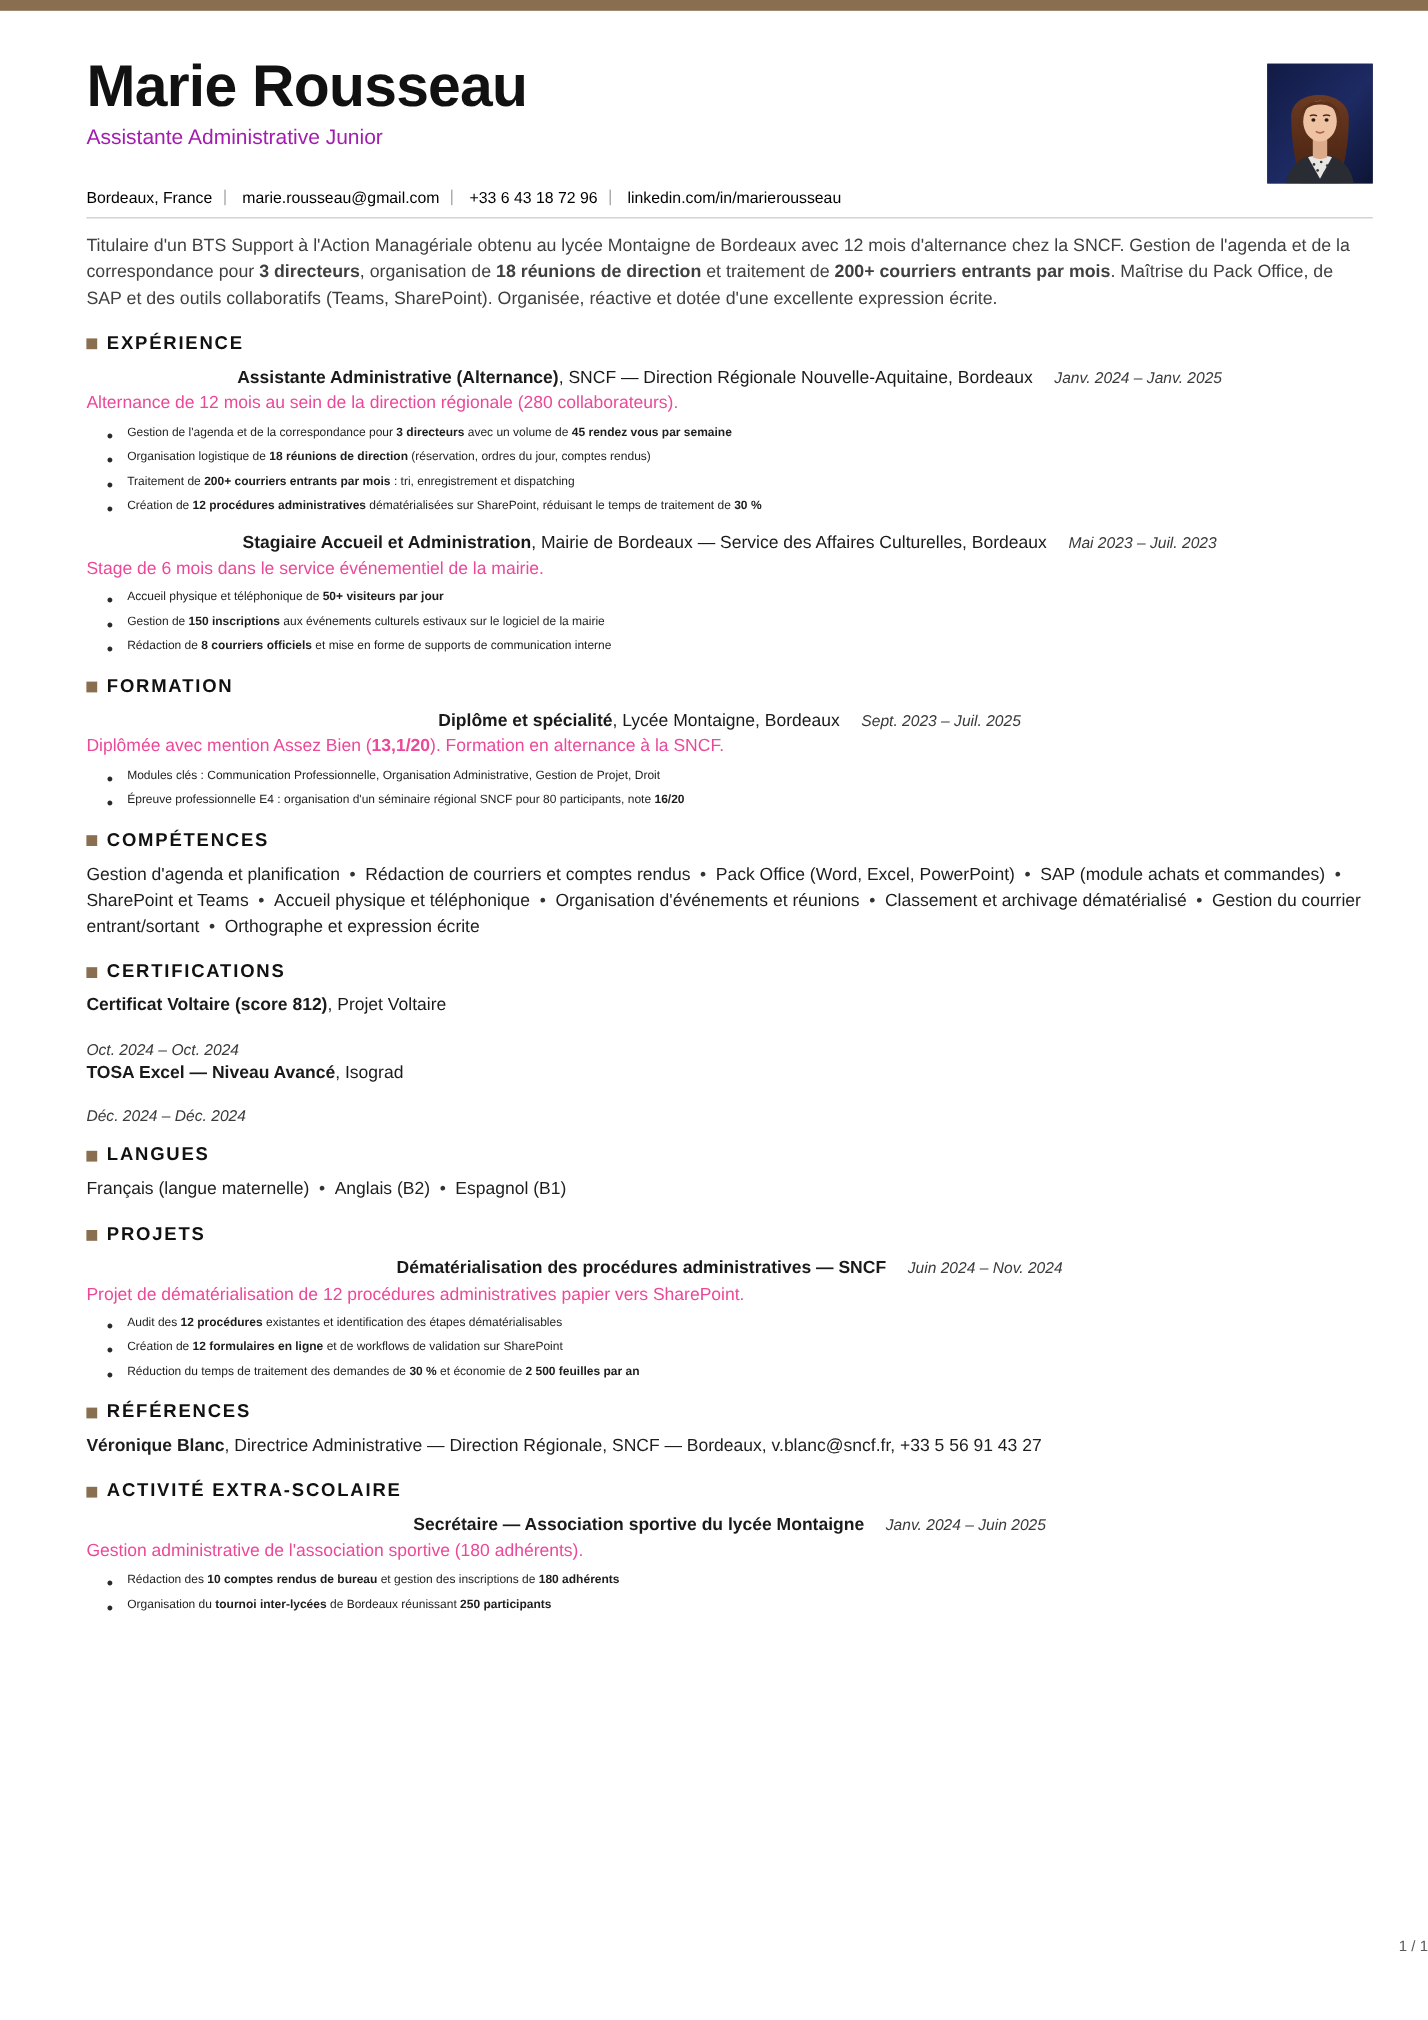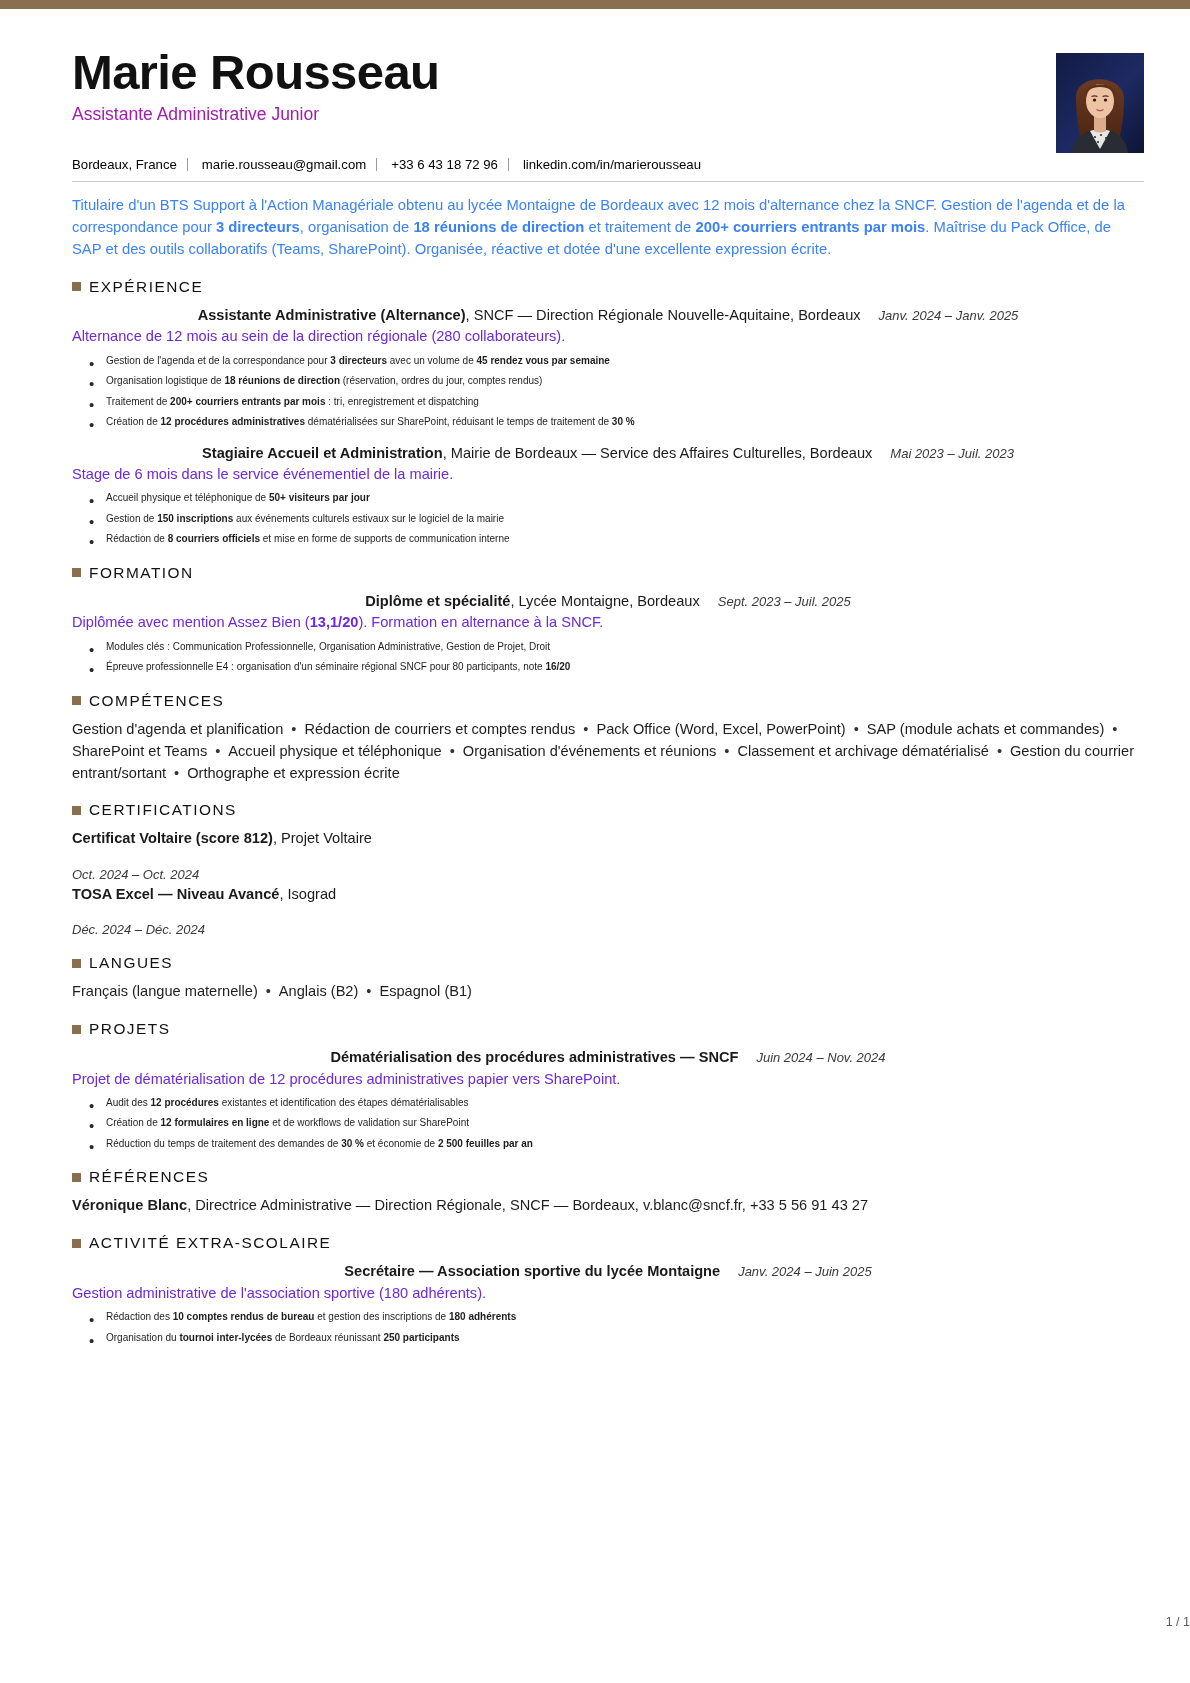--- a/index.html
+++ b/index.html
@@ -86,42 +86,42 @@
   .rule {
     border: 0;
     border-top: 1px solid #c9c9c9;
     margin: 0 0 13px 0;
   }
 
   
   .summary {
     font-size: 14.8px;
     line-height: 1.47;
-    color: #3b82f6;
+    color: #404040;
     margin-bottom: 16px;
     text-align: left;
   }
   .summary b { font-weight: bold; }
 
   
   .sec-head {
     display: flex;
     align-items: center;
     margin: 17px 0 9px 0;
   }
   .sec-mark {
     width: 9px;
     height: 9px;
     background: #8a6e50;
     margin-right: 8px;
     flex: 0 0 auto;
   }
   .sec-title {
     font-size: 15.4px;
-    font-weight: normal;
+    font-weight: bold;
     letter-spacing: 1.5px;
     color: #111111;
     text-transform: uppercase;
   }
 
   
   .entry { margin-bottom: 4px; }
   .entry-row {
     display: flex;
     align-items: baseline;
@@ -136,21 +136,21 @@
   .entry-title b { font-weight: bold; }
   .entry-date {
     font-size: 13px;
     font-style: italic;
     color: #3a3a3a;
     white-space: nowrap;
     flex: 0 0 auto;
   }
   .entry-sub {
     font-size: 14.6px;
-    color: #6d28d9;
+    color: #ec4899;
     line-height: 1.4;
     margin-top: 1px;
   }
 
   ul.bullets {
     list-style: none;
     margin: 7px 0 13px 0;
     padding: 0 0 0 34px;
   }
   ul.bullets li {

